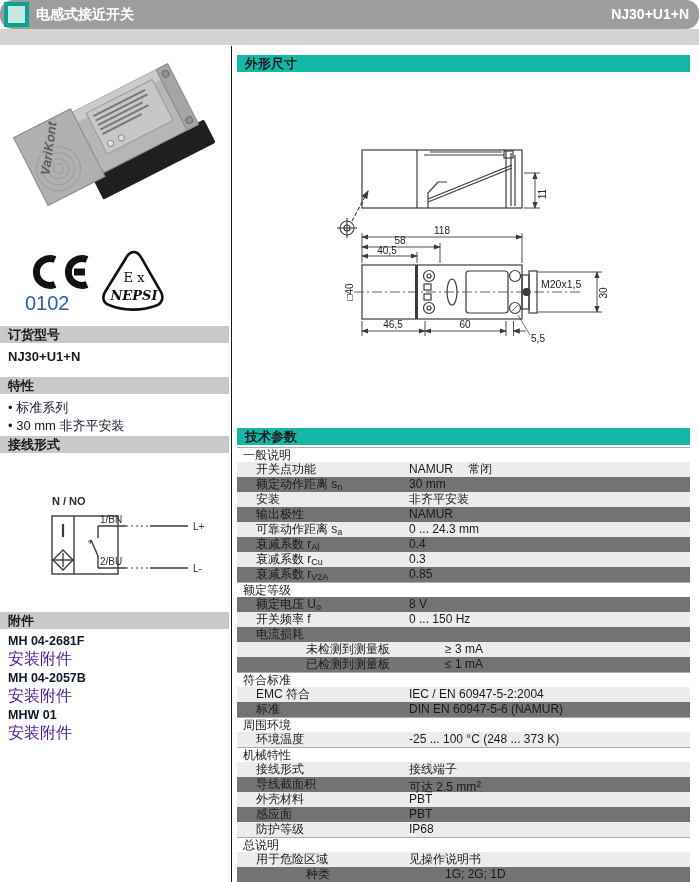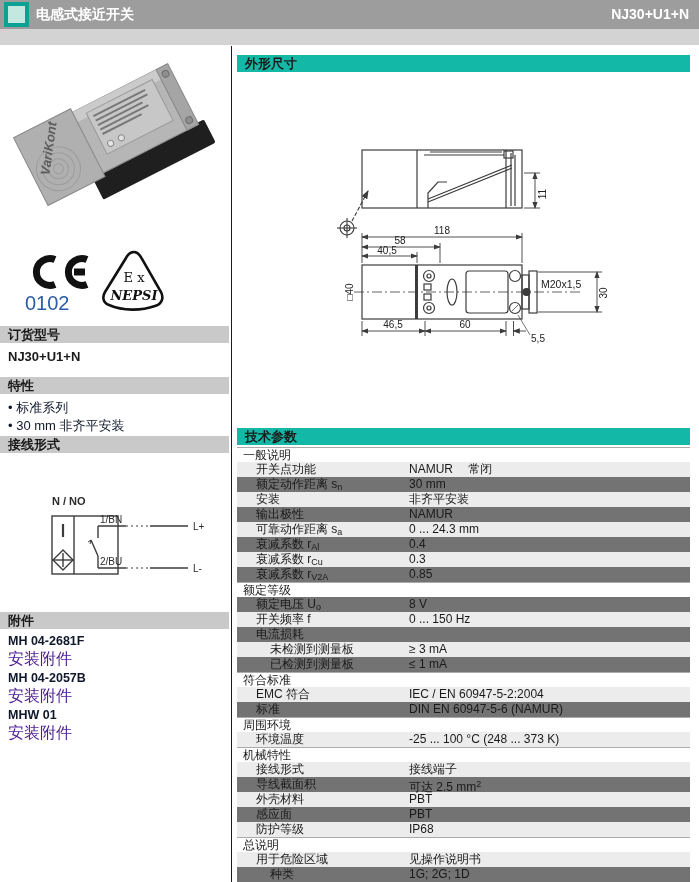--- a/index.html
+++ b/index.html
@@ -1,19 +1,19 @@
 <!DOCTYPE html>
 <html><head>
 <meta charset="utf-8">
 <style>
   html,body{margin:0;padding:0;}
   .page{position:relative;width:699px;height:882px;background:#ffffff;overflow:hidden;
         font-family:"Liberation Sans","DejaVu Sans",sans-serif;color:#1a1a1a;}
   
-  .hdr{position:absolute;left:0;top:0;width:699px;height:29px;background:#9d9d9d;}
+  .hdr{position:absolute;left:0;top:0;width:699px;height:29px;background:#9d9d9d;border-radius:13px;}
   .hdr-icon{position:absolute;left:4px;top:2px;width:25px;height:25px;background:#c2e8e0;
             border:4px solid #0ba294;box-sizing:border-box;}
   .hdr-title{position:absolute;left:36px;top:0;height:29px;line-height:29px;color:#fff;
              font-weight:bold;font-size:14px;}
   .hdr-model{position:absolute;right:10px;top:0;height:29px;line-height:29px;color:#fff;
              font-weight:bold;font-size:14px;}
   .hdr-strip{position:absolute;left:0;top:29px;width:699px;height:16px;background:#d3d3d3;}
   .vdiv{position:absolute;left:231px;top:46px;width:1px;height:836px;background:#1c1c1c;}
   
   .lbar{position:absolute;left:0;width:229px;height:17px;background:#c9c9c9;font-weight:bold;
@@ -27,21 +27,21 @@
   .acc{position:absolute;left:8px;top:632px;width:215px;}
   .acc-model{font-weight:bold;font-size:12.5px;line-height:18px;color:#0f172a;}
   .acc-desc{font-size:16px;line-height:17px;color:#4c1d95;margin-bottom:2px;}
   
   .ptable{position:absolute;left:237px;top:447px;width:453px;border-bottom:1px solid #b0b0b0;}
   .p-sec{height:14px;line-height:14px;font-weight:normal;font-size:12px;padding-left:6px;
          border-top:1px solid #ababab;background:#fff;}
   .p-row{display:flex;height:15px;line-height:15px;font-size:12px;background:#737373;}
   .p-row.g{background:#ececec;}
   .p-lab{width:172px;padding-left:19px;box-sizing:border-box;white-space:nowrap;overflow:hidden;}
-  .p-lab.i2{padding-left:33px;}
+  .p-lab.i2{padding-left:33px;margin-left:36px;}
   .p-val{flex:1;white-space:pre-wrap;}
   .p-sub{font-size:9px;vertical-align:-2px;}
   .p-sup{font-size:9px;vertical-align:4px;}
   svg text{font-family:"Liberation Sans","DejaVu Sans",sans-serif;}
   .serif{font-family:"DejaVu Serif","Liberation Serif",serif;}
 </style>
 </head>
 <body>
 
 <div class="page">

